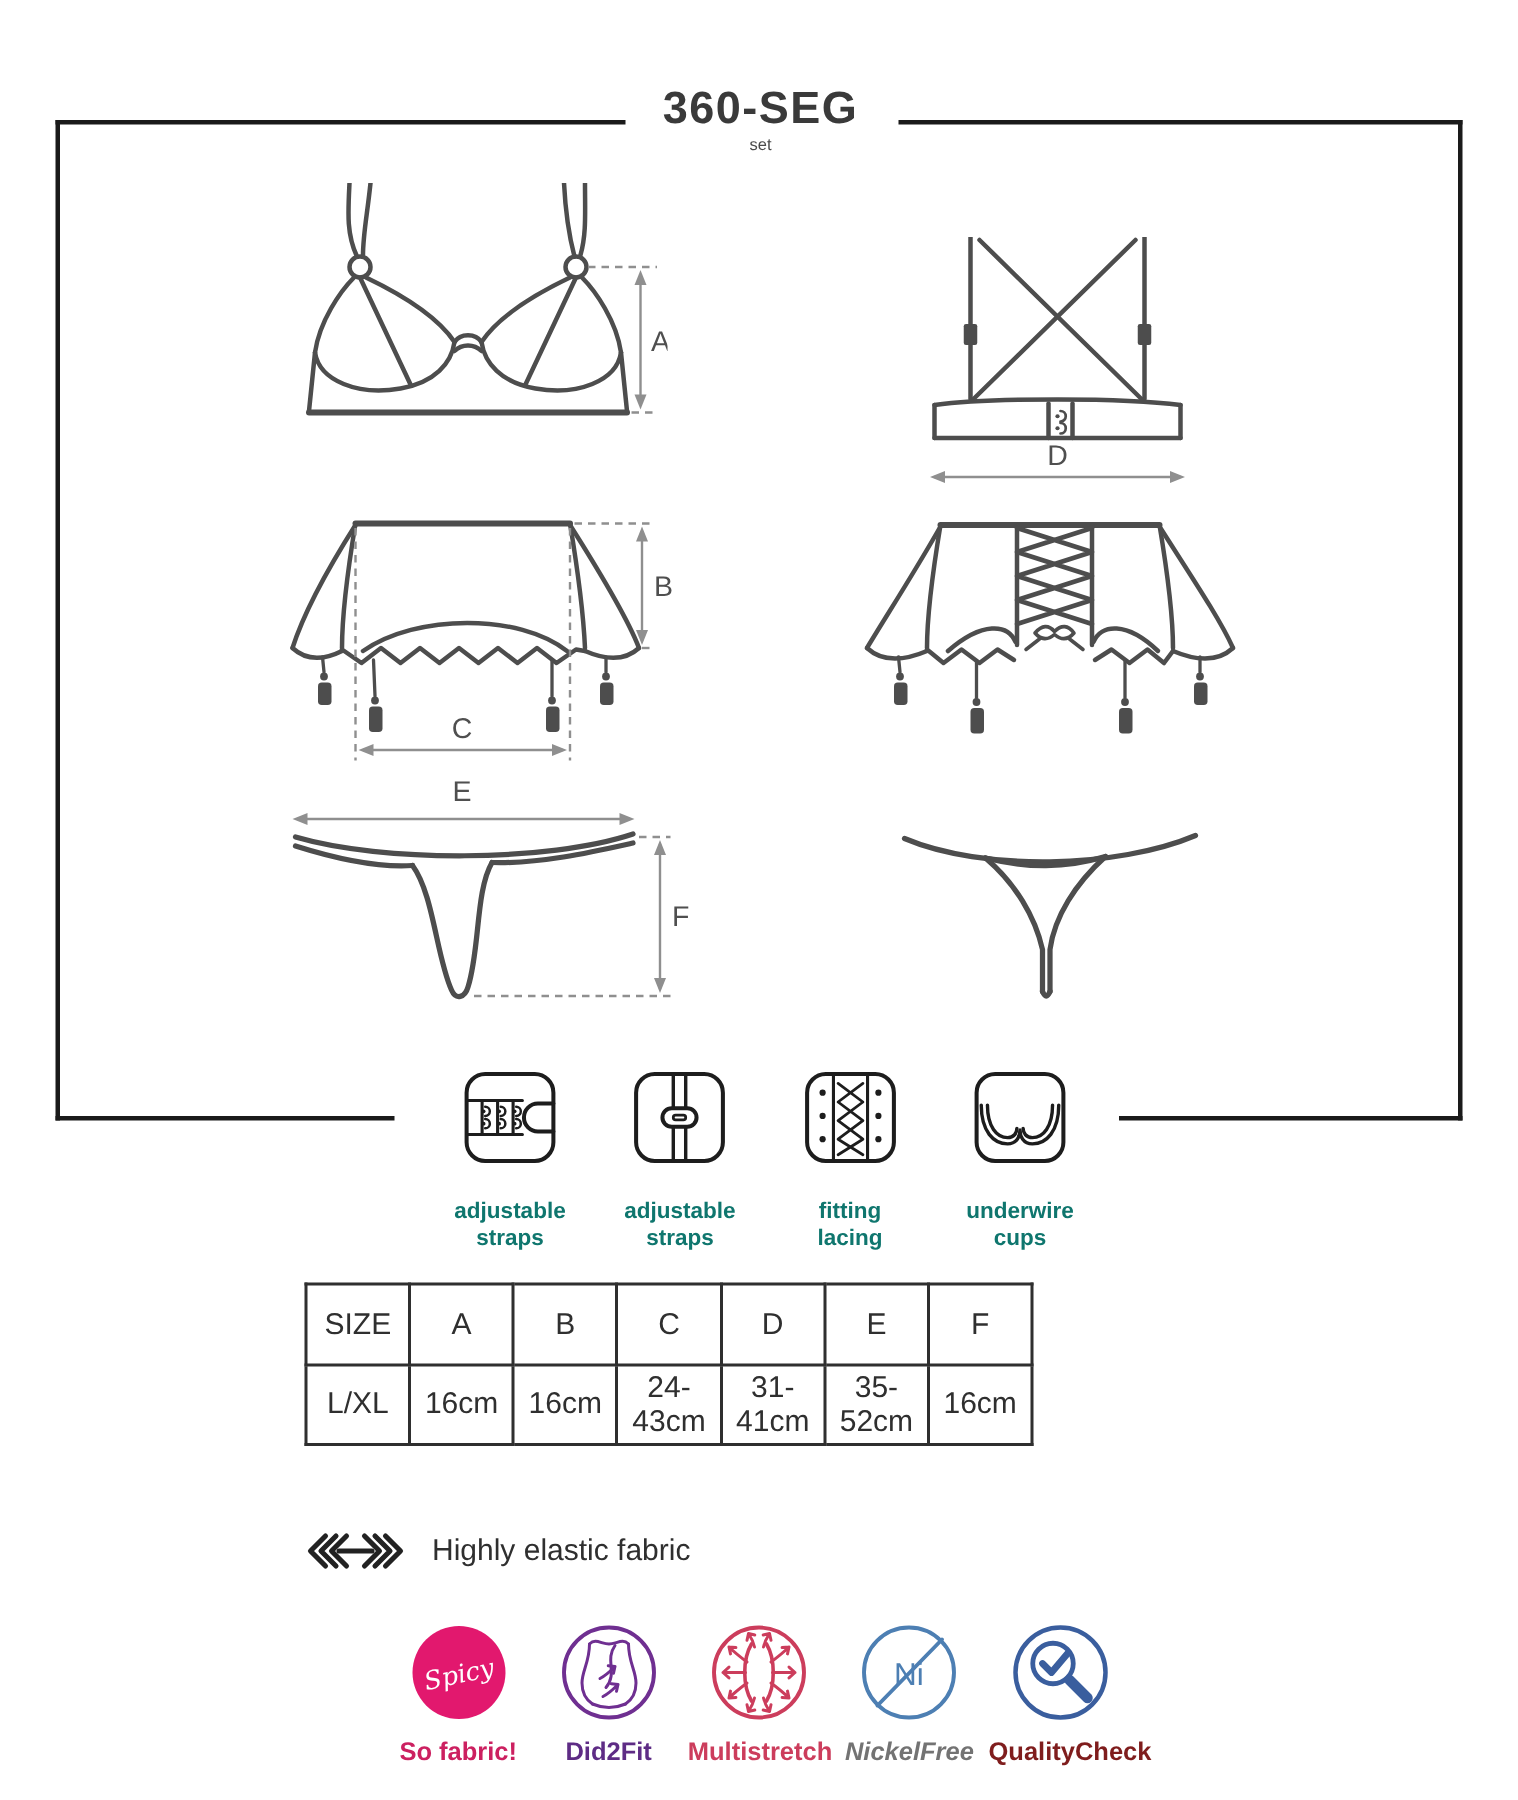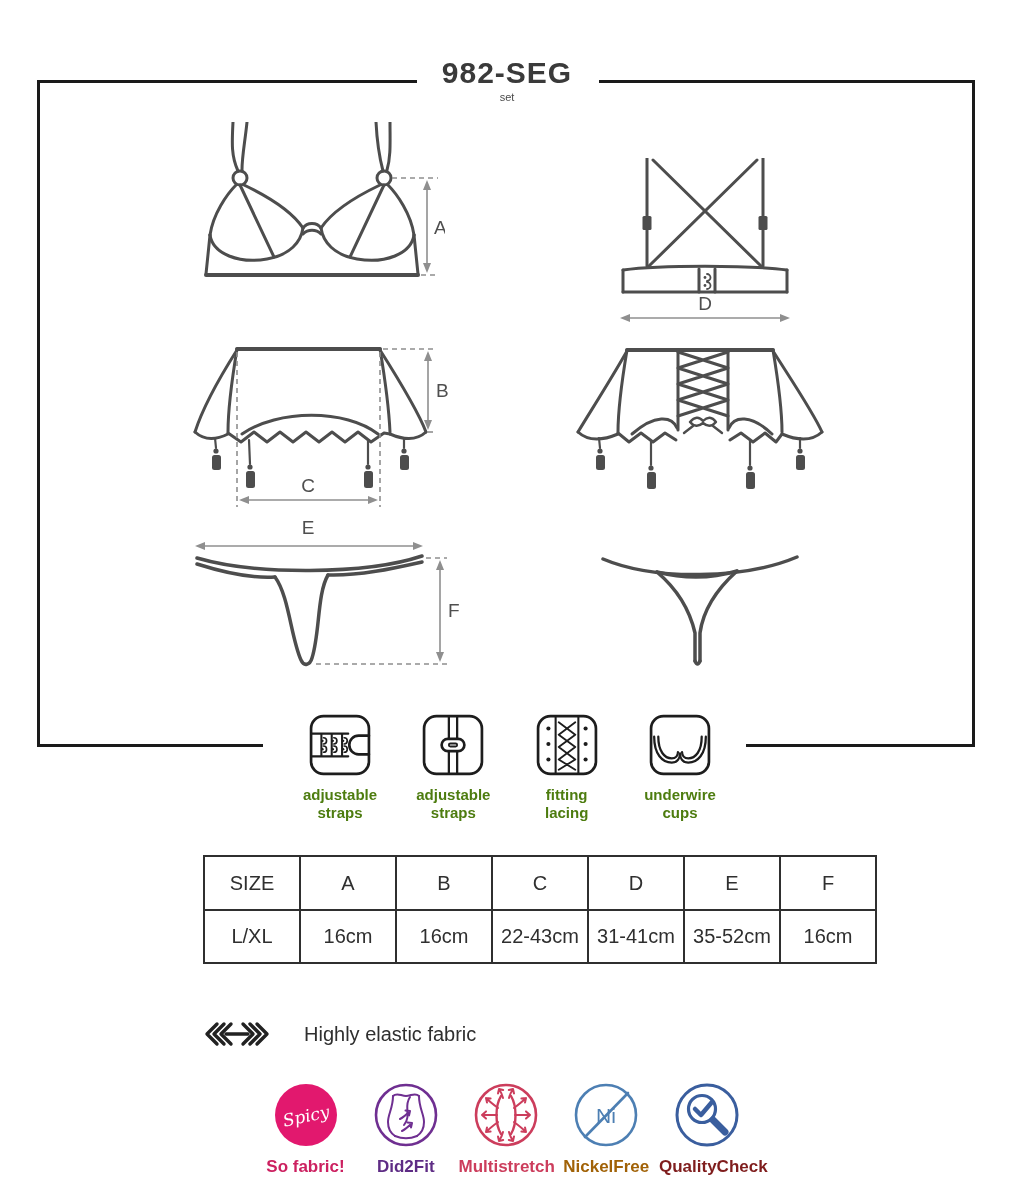--- a/index.html
+++ b/index.html
@@ -17,52 +17,52 @@
   .fillpart{fill:#4d4d4d;stroke:none;}
   .dim{stroke:#8f8f8f;fill:none;stroke-width:1.6;}
   .dash{stroke-dasharray:5 4;}
   .dimhead{fill:#8f8f8f;stroke:none;}
   .dimlabel{fill:#4f4f4f;font-family:"Liberation Sans",sans-serif;font-size:19px;}
   
   .features{left:288px;top:714px;width:444px;display:flex;justify-content:space-between;}
   .feature{width:104px;text-align:center;}
   .ficon{stroke:#1d1d1d;fill:none;stroke-width:2.6;stroke-linecap:round;stroke-linejoin:round;}
   .fdot{fill:#1d1d1d;stroke:none;}
-  .feature-label{font-size:15px;font-weight:bold;color:#4d7c0f;line-height:1.18;margin-top:6px;}
-  
-  .size-table{left:203px;top:855px;width:674px;border-collapse:collapse;table-layout:fixed;}
+  .feature-label{font-size:15px;font-weight:bold;color:#0f766e;line-height:1.18;margin-top:18px;}
+  
+  .size-table{left:203px;top:855px;width:486px;border-collapse:collapse;table-layout:fixed;}
   .size-table td{border:2px solid #2f2f2f;text-align:center;vertical-align:middle;
                  font-size:20px;color:#2f2f2f;padding:0;}
   .size-table tr.hdr td{height:52px;}
   .size-table tr.row td{height:51px;}
   
-  .elastic{left:200px;top:1020px;display:flex;align-items:center;gap:30px;}
+  .elastic{left:200px;top:1020px;display:flex;align-items:center;gap:14px;}
   .elastic-text{font-size:20px;color:#2f2f2f;}
   
   .badges{left:258px;top:1082px;width:496px;display:flex;justify-content:space-between;}
   .badge{width:95px;text-align:center;}
   .badge-label{font-size:17px;font-weight:bold;margin-top:5px;white-space:nowrap;}
   .lbl-spicy{color:#cc2060;}
   .lbl-did2fit{color:#5e2c85;}
   .lbl-multistretch{color:#cc3d5c;}
-  .lbl-nickelfree{color:#a16207;}
+  .lbl-nickelfree{color:#737373;font-style:italic;}
   .lbl-qualitycheck{color:#7f1d1d;}
 </style>
 </head>
 <body>
 
 <div class="frame-line" style="left:37px;top:80px;width:380px;height:3px;"></div>
 <div class="frame-line" style="left:599px;top:80px;width:376px;height:3px;"></div>
 <div class="frame-line" style="left:37px;top:80px;width:3px;height:667px;"></div>
 <div class="frame-line" style="left:972px;top:80px;width:3px;height:667px;"></div>
 <div class="frame-line" style="left:37px;top:744px;width:226px;height:3px;"></div>
 <div class="frame-line" style="left:746px;top:744px;width:229px;height:3px;"></div>
 
 <div class="abs title-block">
-  <div class="title">982-SEG</div>
+  <div class="title">360-SEG</div>
   <div class="subtitle">set</div>
 </div>
 
 <svg class="abs" style="left:195px;top:122px;" width="250" height="170" viewBox="0 0 250 170">
   <g>
     <path class="draw" d="M38,0 C37,20 36,34 43,49"></path>
     <path class="draw" d="M52,0 C50,20 47,34 47,48"></path>
     <path class="draw" d="M181,0 C182,20 184,34 188,49"></path>
     <path class="draw" d="M195,0 C195,20 196,34 192,48"></path>
     <circle class="draw" cx="45" cy="56" r="7"></circle>
@@ -307,21 +307,21 @@
     <td>B</td>
     <td>C</td>
     <td>D</td>
     <td>E</td>
     <td>F</td>
   </tr>
   <tr class="row">
     <td>L/XL</td>
     <td>16cm</td>
     <td>16cm</td>
-    <td>22-43cm</td>
+    <td>24-43cm</td>
     <td>31-41cm</td>
     <td>35-52cm</td>
     <td>16cm</td>
   </tr>
 </tbody>
   </table>
 
 <div class="abs elastic">
   <svg width="74" height="28" viewBox="0 0 74 28">
     <g style="stroke:#222;fill:none;stroke-width:3.4;stroke-linecap:round;stroke-linejoin:round;">

